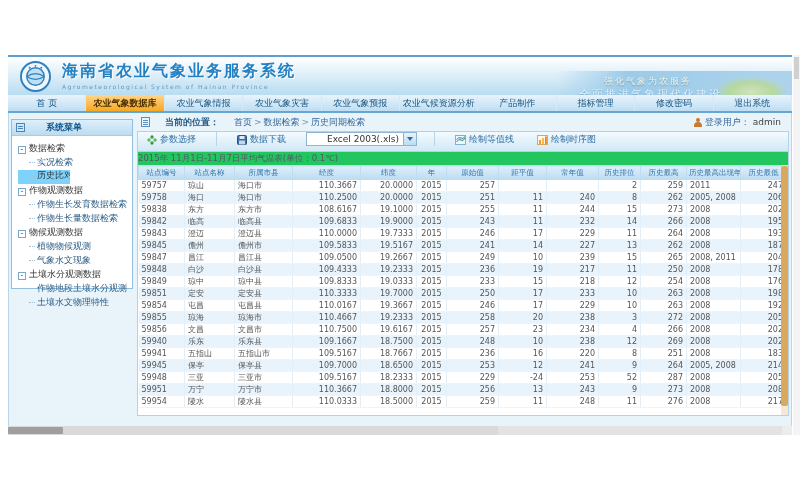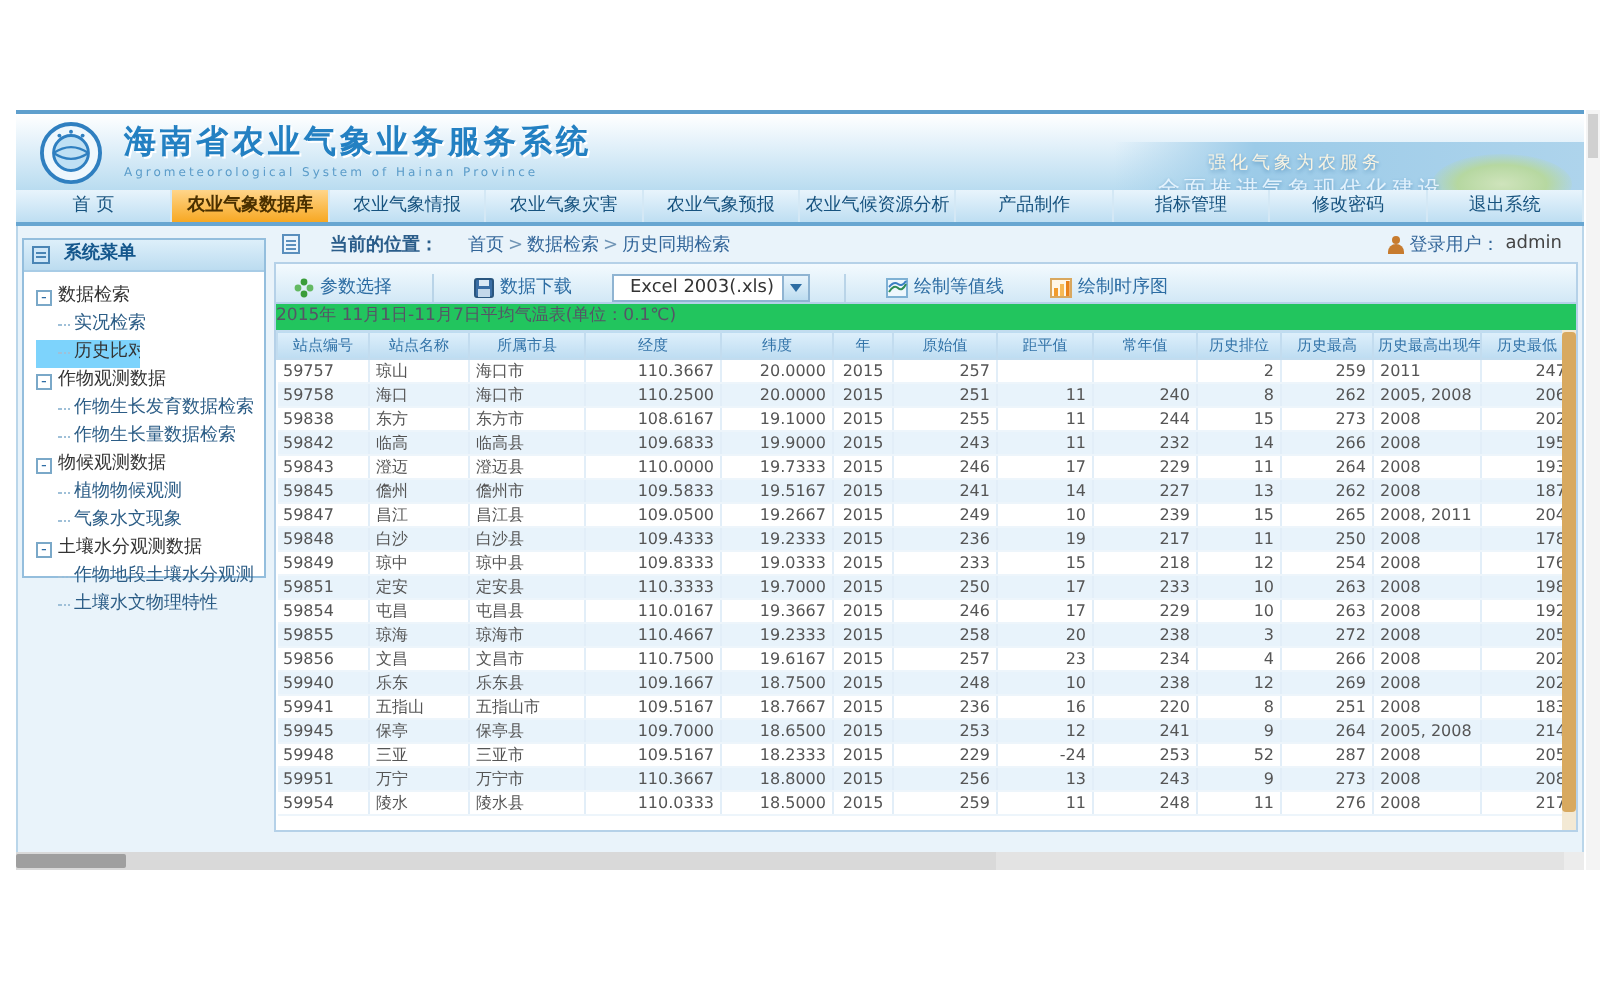--- a/index.html
+++ b/index.html
@@ -33,21 +33,21 @@
 
   
   .workspace { position:relative; height:313px; background:#e9f3fa;
                border-left:1px solid #bad6ea; border-right:1px solid #bad6ea; }
 
   
   .sidebar { position:absolute; left:2px; top:6px; width:122px; height:170px;
              background:#fff; border:1px solid #94bedd; }
   .sidebar-header { height:16px; background:linear-gradient(180deg,#ddeffa 0%,#bcdcf0 100%);
                     border-bottom:1px solid #a8cce6; font-size:9px; font-weight:bold; color:#14578c;
-                    line-height:15px; padding-left:20px; position:relative; }
+                    line-height:15px; padding-left:34px; position:relative; }
   .sidebar-header .hdr-ico { position:absolute; left:4px; top:3px; width:9px; height:9px;
                     border:1px solid #4a85b5; background:#cfe7f8; }
   .sidebar-header .hdr-ico:after { content:""; position:absolute; left:1px; top:2px; width:5px; height:1px; background:#4a85b5; box-shadow:0 2px 0 #4a85b5; }
   .tree { padding:6px 3px 0 6px; font-size:9px; color:#333; }
   .tree-node { height:14px; line-height:13px; white-space:nowrap; overflow:hidden; cursor:pointer; }
   .tree-node .box { display:inline-block; width:8px; height:8px; border:1px solid #7aa8c8; background:#fff;
                     color:#2e6da4; font-size:8px; line-height:6px; text-align:center; margin-right:3px; vertical-align:-1px; }
   .tree-leaf { height:14px; line-height:13px; padding-left:19px; white-space:nowrap; overflow:hidden;
                color:#2c5d86; cursor:pointer; position:relative; }
   .tree-leaf:before { content:""; position:absolute; left:11px; top:6px; width:6px; height:1px;
@@ -66,26 +66,26 @@
   .crumb-sep { color:#6f94b5; margin:0 2px; }
   .crumb-right { display:flex; align-items:center; gap:3px; font-size:9px; }
   .user-ico { width:8px; height:9px; position:relative; }
   .user-ico:before { content:""; position:absolute; left:2px; top:0; width:4px; height:4px; border-radius:50%; background:#c77b2e; }
   .user-ico:after { content:""; position:absolute; left:0; top:4px; width:8px; height:5px; border-radius:4px 4px 0 0; background:#c77b2e; }
   .login-label { color:#336699; }
   .username { color:#444; }
 
   
   .toolbar { height:21px; background:linear-gradient(180deg,#f3fafe 0%,#d2e8f6 100%);
-             border:1px solid #b5d1e8; display:flex; align-items:flex-end; gap:17px;
+             border:1px solid #b5d1e8; display:flex; align-items:flex-start; gap:17px;
              padding:0 6px; font-size:9px; color:#2d6da3; }
   .tb-btn { display:flex; align-items:center; gap:3px; cursor:pointer; padding:1px 3px; white-space:nowrap; }
   .tb-sep { width:1px; height:14px; background:#b9d4e8; }
   .tb-select { display:flex; align-items:center; background:#fff; border:1px solid #8fb4d2;
-               height:14px; padding-left:8px; cursor:pointer; color:#333; }
+               height:14px; padding-left:20px; cursor:pointer; color:#333; }
   .tb-select .arrow-btn { width:13px; height:12px; margin-left:4px;
                background:linear-gradient(180deg,#e8f4fc,#bcdcf0); border-left:1px solid #8fb4d2;
                display:flex; align-items:center; justify-content:center; }
   .tri-down { width:0; height:0; border-left:3px solid transparent; border-right:3px solid transparent;
               border-top:4px solid #2d6da3; }
 
   
   .table-panel { flex:1; margin-bottom:10px; background:#fff; border:1px solid #b5d1e8;
                  border-top:none; position:relative; overflow:hidden; }
   .table-title { height:13px; line-height:13px; font-size:8.5px; color:#556;

